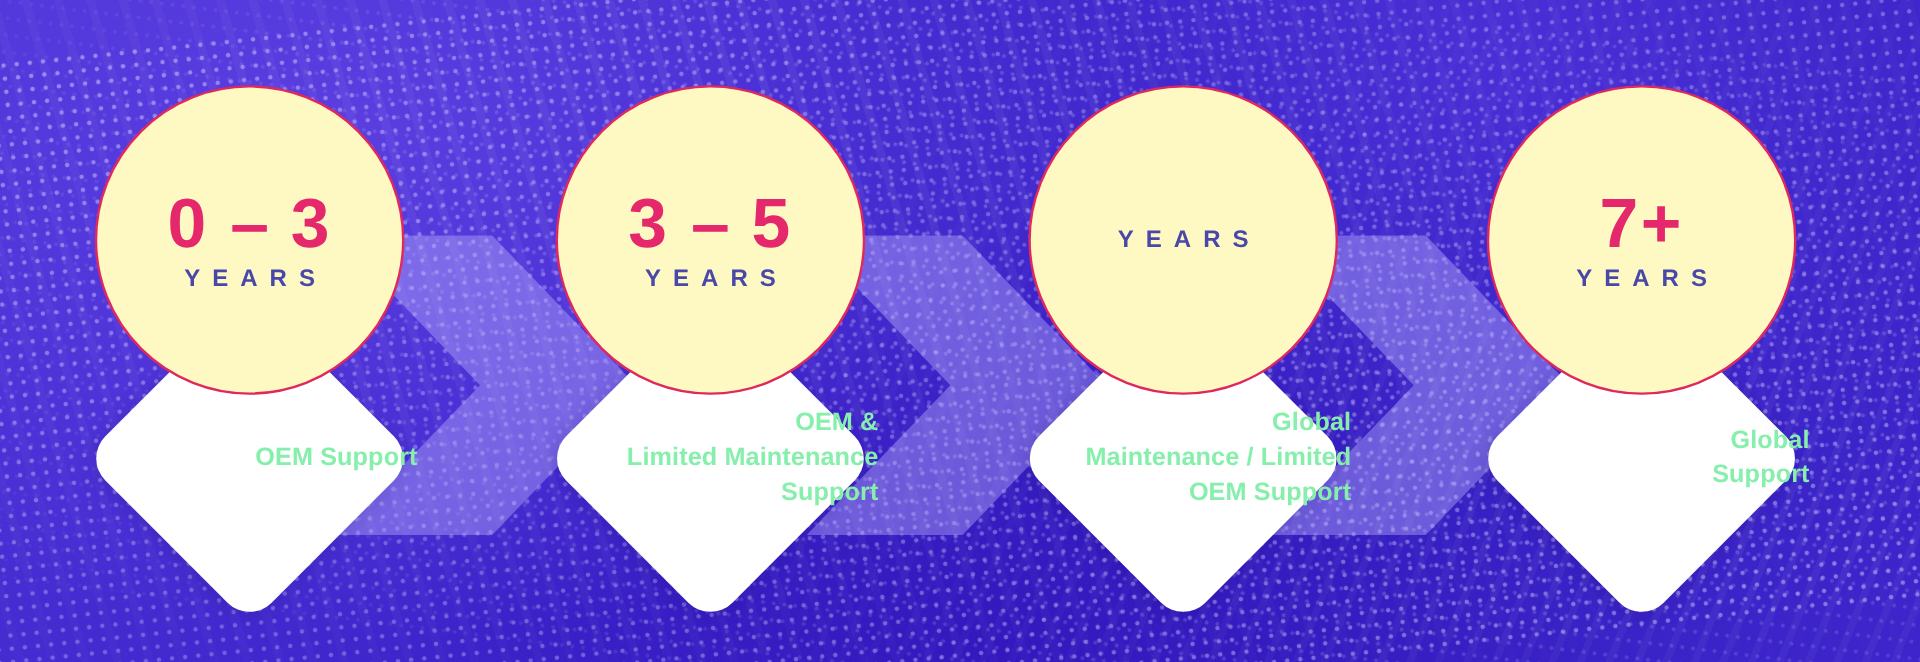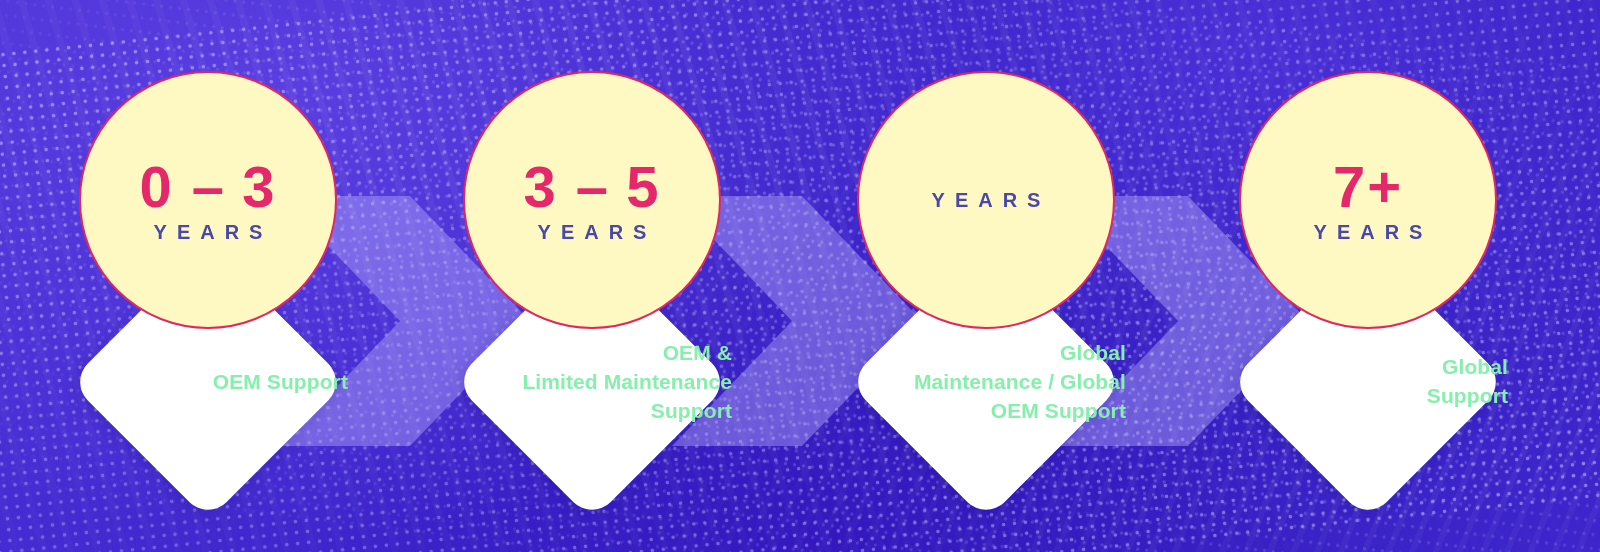--- a/index.html
+++ b/index.html
@@ -144,21 +144,21 @@
         <span>3</span><span class="dash"> – </span><span>5</span>
       </div>
       <div class="years">YEARS</div>
     </div>
   </div>
 
   <div class="stage-item" style="left:836px;">
     <div class="diamond"></div>
     <div class="diamond-text">
       <span class="l">Global</span>
-      <span class="l">Maintenance / Global</span>
+      <span class="l">Maintenance / Limited</span>
       <span class="l">OEM Support</span>
     </div>
     <div class="circle">
       <div class="years">YEARS</div>
     </div>
   </div>
 
   <div class="stage-item" style="left:1218px;">
     <div class="diamond"></div>
     <div class="diamond-text">

